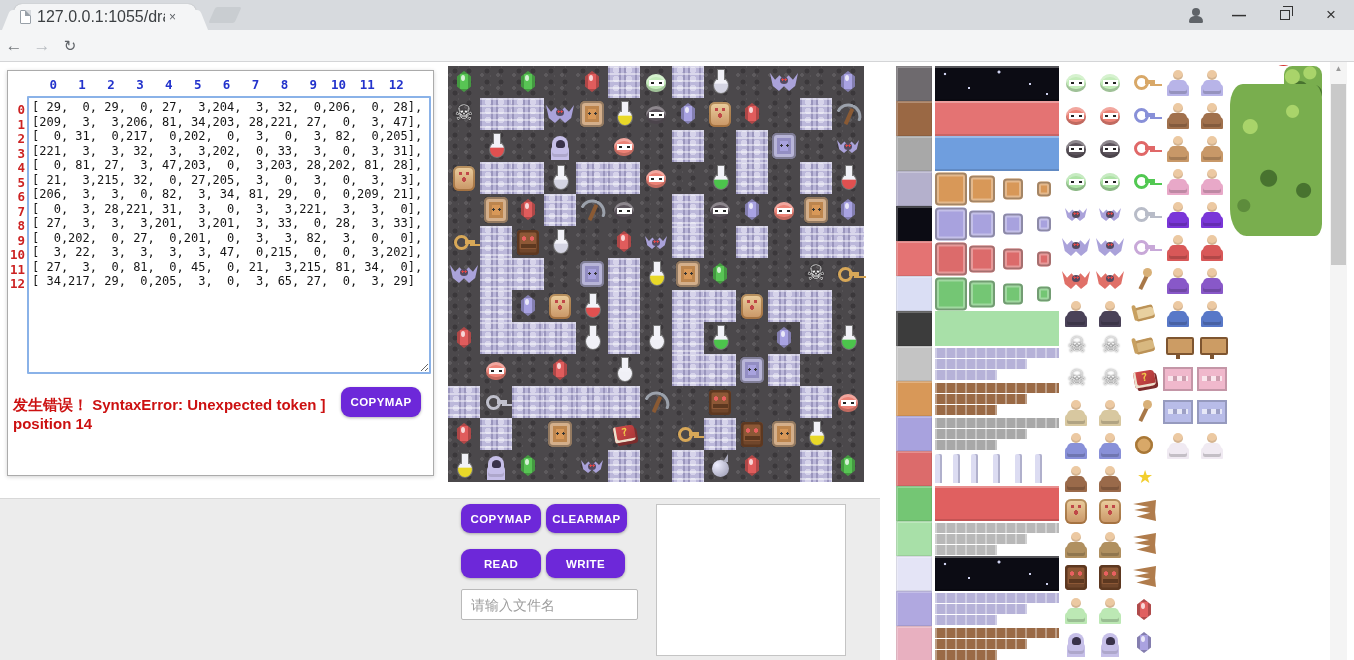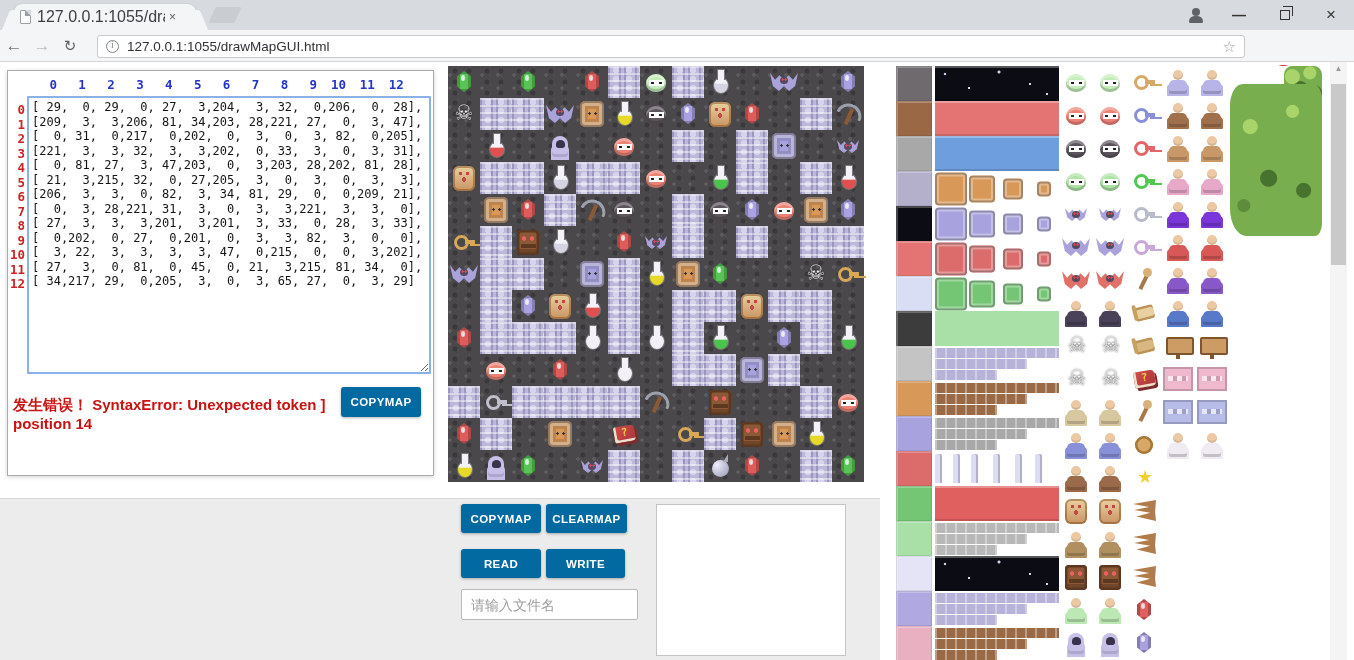--- a/index.html
+++ b/index.html
@@ -57,21 +57,21 @@
                     font:bold 12.5px "DejaVu Sans Mono", monospace; color:#2333cc; }
   .ruler-row { position:absolute; left:2px; top:31px; }
   .ruler-row span { position:absolute; left:0; width:15px; text-align:right;
                     font:bold 12.5px "DejaVu Sans Mono", monospace; color:#cc2222; }
   .matrix-ta { position:absolute; left:19px; top:25px; width:404px; height:278px;
                border:2px solid #8ab2e8; border-radius:1px; resize:both;
                font:12px/14.5px "DejaVu Sans Mono", monospace; color:#141414; padding:2px 3px;
                white-space:pre; overflow:hidden; outline:none; }
   .err { position:absolute; left:5px; top:324px; width:334px; color:#cc1111;
          font:bold 15px/1.28 "Liberation Sans", sans-serif; }
-  .btn { background:#0369a1; color:#fff; border:none; border-radius:3px;
+  .btn { background:#6d28d9; color:#fff; border:none; border-radius:9px;
          font:bold 11.5px "Liberation Sans", sans-serif; letter-spacing:.4px;
          box-shadow:0 1px 3px rgba(0,0,0,.3); cursor:pointer;text-align:center; }
   .copymap { position:absolute; left:333px; top:316px; width:80px; height:30px; }
 
   
   .map { position:absolute; left:448px; top:66px; width:416px; height:416px; background:#4b484b; }
   .tile { position:absolute; width:32px; height:32px;
           background-color:#4b484b;
           background-image:radial-gradient(circle at 7px 5px, #3b383b 2.2px, transparent 2.8px),
                            radial-gradient(circle at 2px 9px, #5d5a5d 1.6px, transparent 2.1px),
@@ -249,25 +249,20 @@
     <div class="win-controls">
       <span class="wc wc-min">—</span>
       <span class="wc"><span class="restore"></span></span>
       <span class="wc" style="font-size:17px">×</span>
     </div>
   </div>
   <div class="toolbar">
     <span class="nav-btn back">←</span>
     <span class="nav-btn fwd">→</span>
     <span class="nav-btn reload">↻</span>
-    <div class="urlbar">
-      <span class="info-ico"></span>
-      <span class="url-text">127.0.0.1:1055/drawMapGUI.html</span>
-      <span class="star">☆</span>
-    </div>
     <span class="ext-hand"></span>
     <span class="ext-check">✓</span>
     <span class="menu-dots">⋮</span>
   </div>
 
   <div class="panel">
     <div class="ruler-col">
         <span style="left: 20px;">0</span>
         <span style="left: 48.9px;">1</span>
         <span style="left: 77.8px;">2</span>

